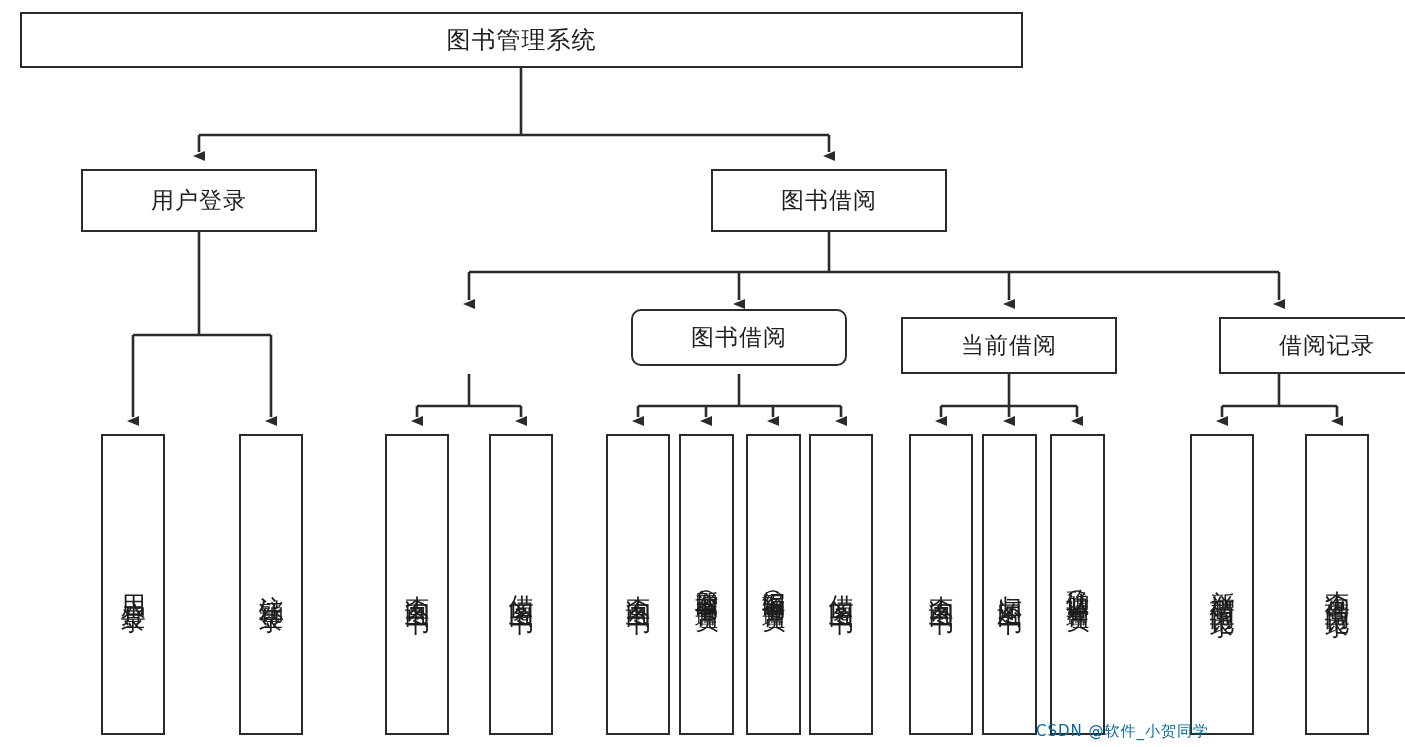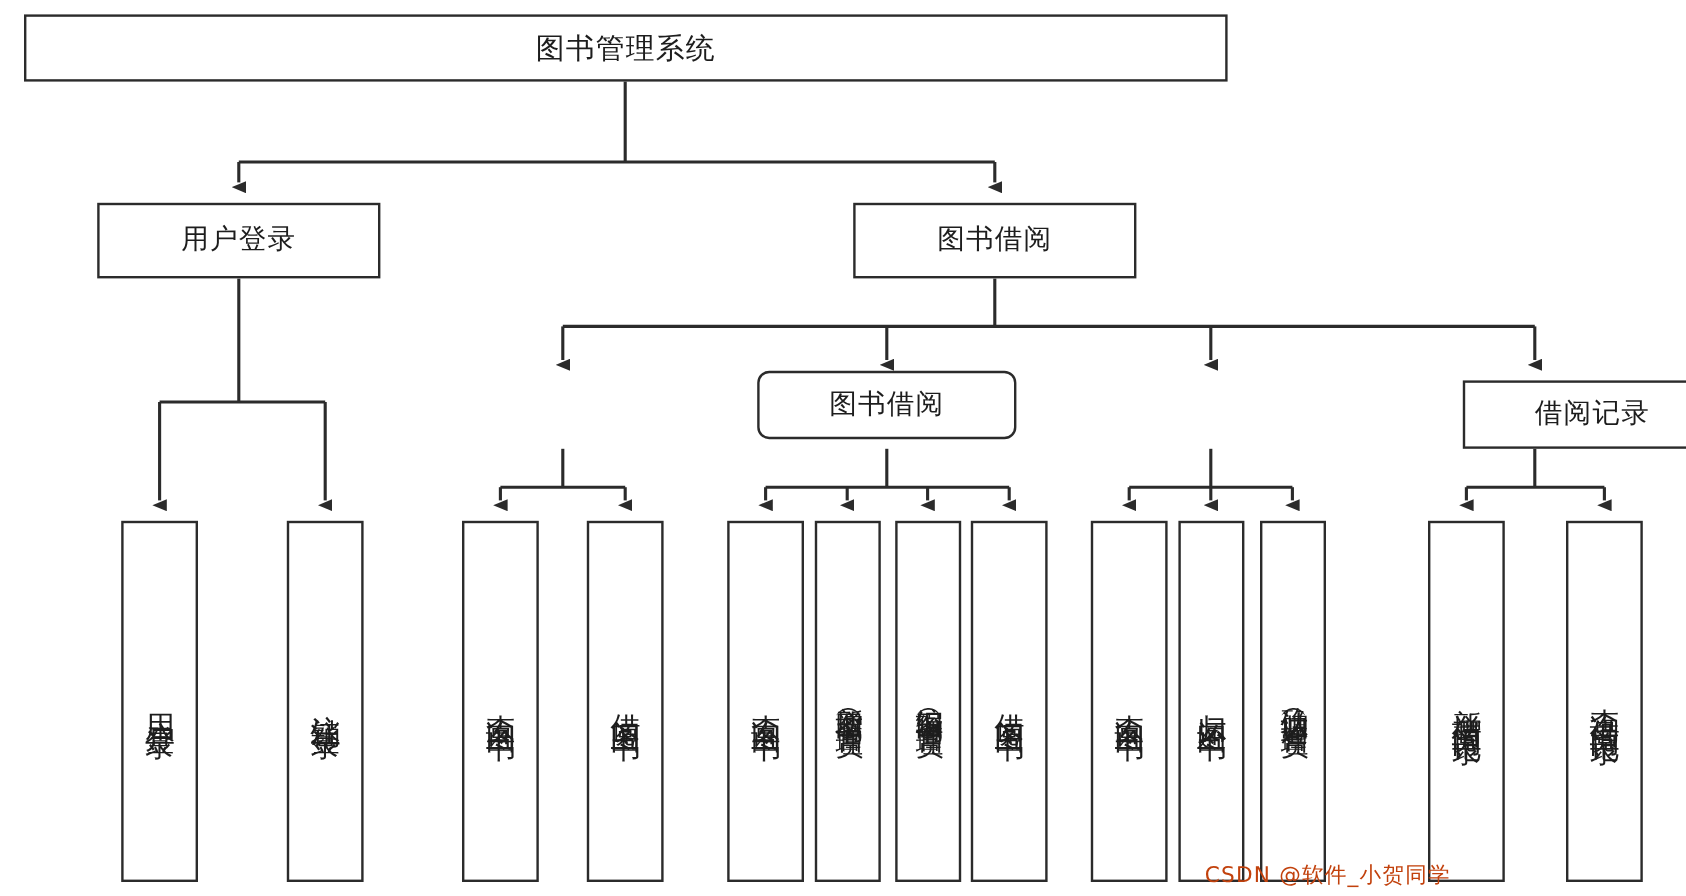--- a/index.html
+++ b/index.html
@@ -44,22 +44,22 @@
     line-height:1.02;
     letter-spacing:5px;
     text-align:center;
     white-space:pre;
   }
   .v-node.narrow .lbl{font-size:23px;letter-spacing:3px;}
 
   .watermark{
     position:absolute;
     right:8px;bottom:6px;
-    font-size:18px;
-    color:#c2410c;
+    font-size:15px;
+    color:#0369a1;
     letter-spacing:1px;
     white-space:nowrap;
     font-family:"DejaVu Sans","Liberation Sans",sans-serif;
   }
 </style>
 </head>
 <body>
 
 <div id="canvas">
 
@@ -120,20 +120,23 @@
   <div class="node h-node" style="left:81px;top:169px;width:236px;height:63px;">
     <span class="lbl">用户登录</span>
   </div>
   <div class="node h-node" style="left:711px;top:169px;width:236px;height:63px;">
     <span class="lbl">图书借阅</span>
   </div>
 
   <div class="node h-node" style="left:631px;top:309px;width:216px;height:57px;border-radius:10px;">
     <span class="lbl">图书借阅</span>
   </div>
+  <div class="node h-node" style="left:901px;top:317px;width:216px;height:57px;">
+    <span class="lbl">当前借阅</span>
+  </div>
   <div class="node h-node" style="left:1171px;top:317px;width:216px;height:57px;margin-left:48px;">
     <span class="lbl">借阅记录</span>
   </div>
 
   <div class="node v-node" style="left:101px;top:434px;width:64px;height:301px;">
     <span class="lbl">用户登录</span>
   </div>
   <div class="node v-node" style="left:239px;top:434px;width:64px;height:301px;">
     <span class="lbl">注销登录</span>
   </div>

